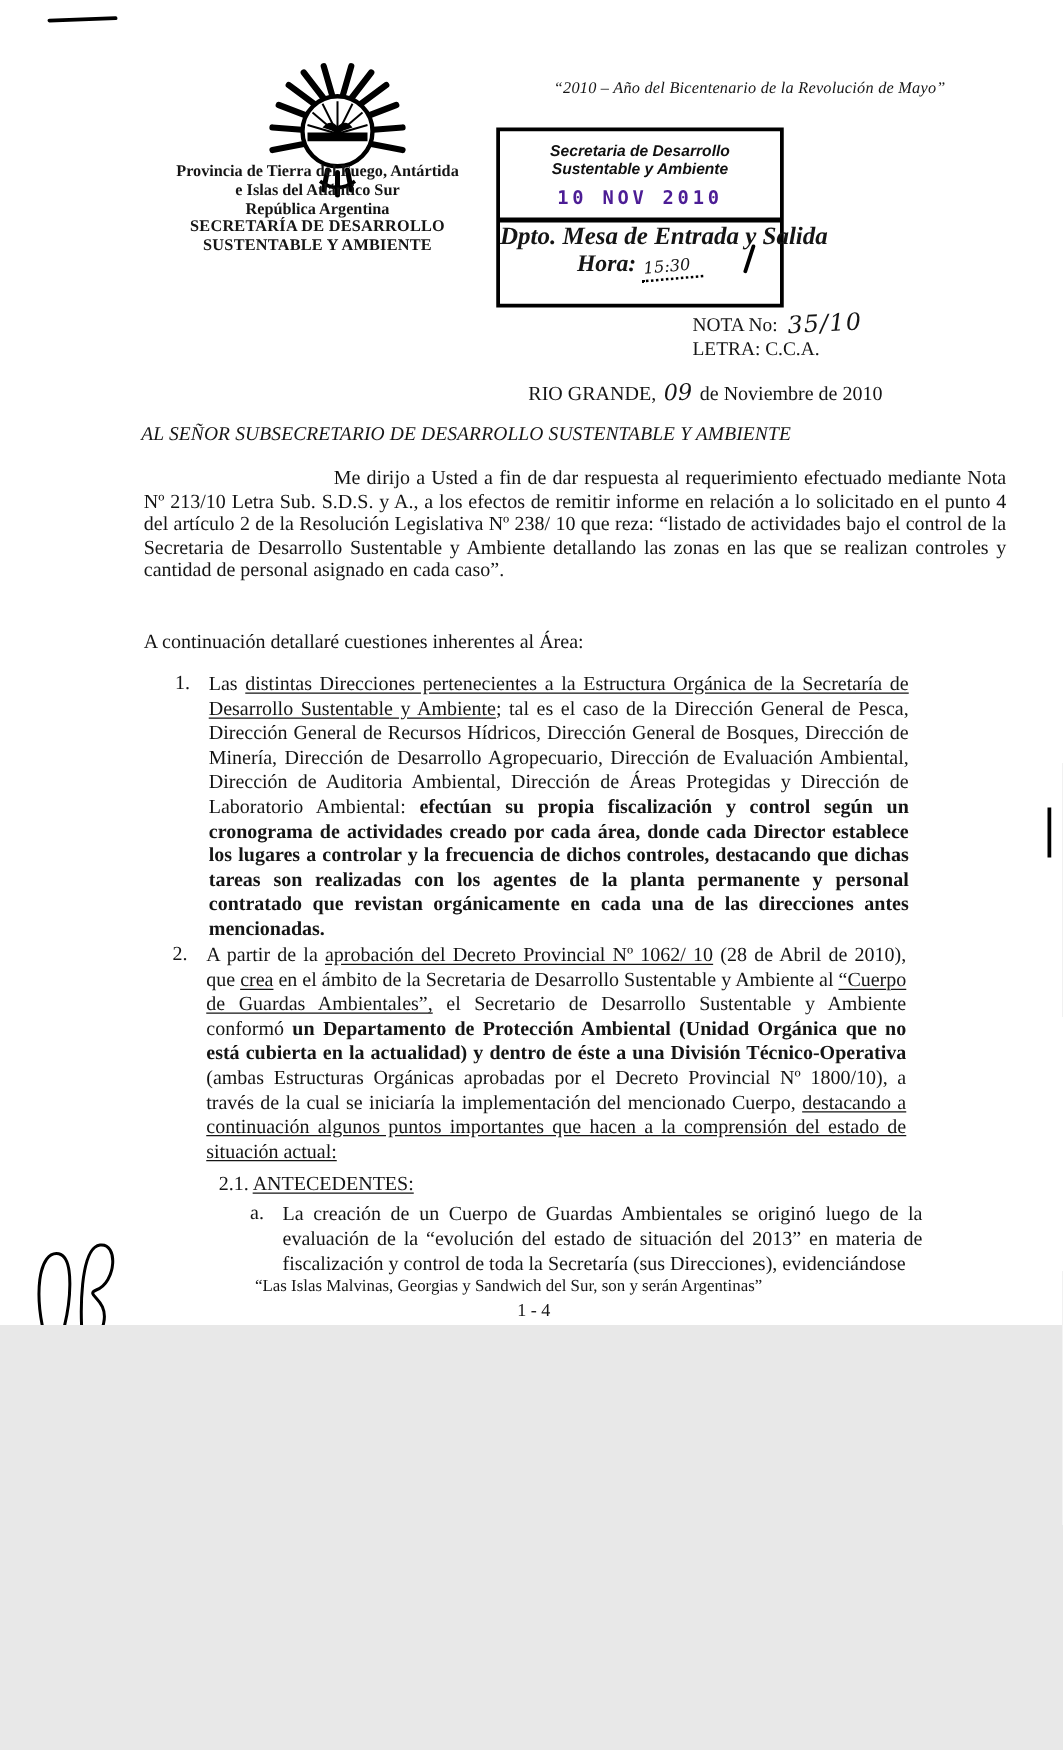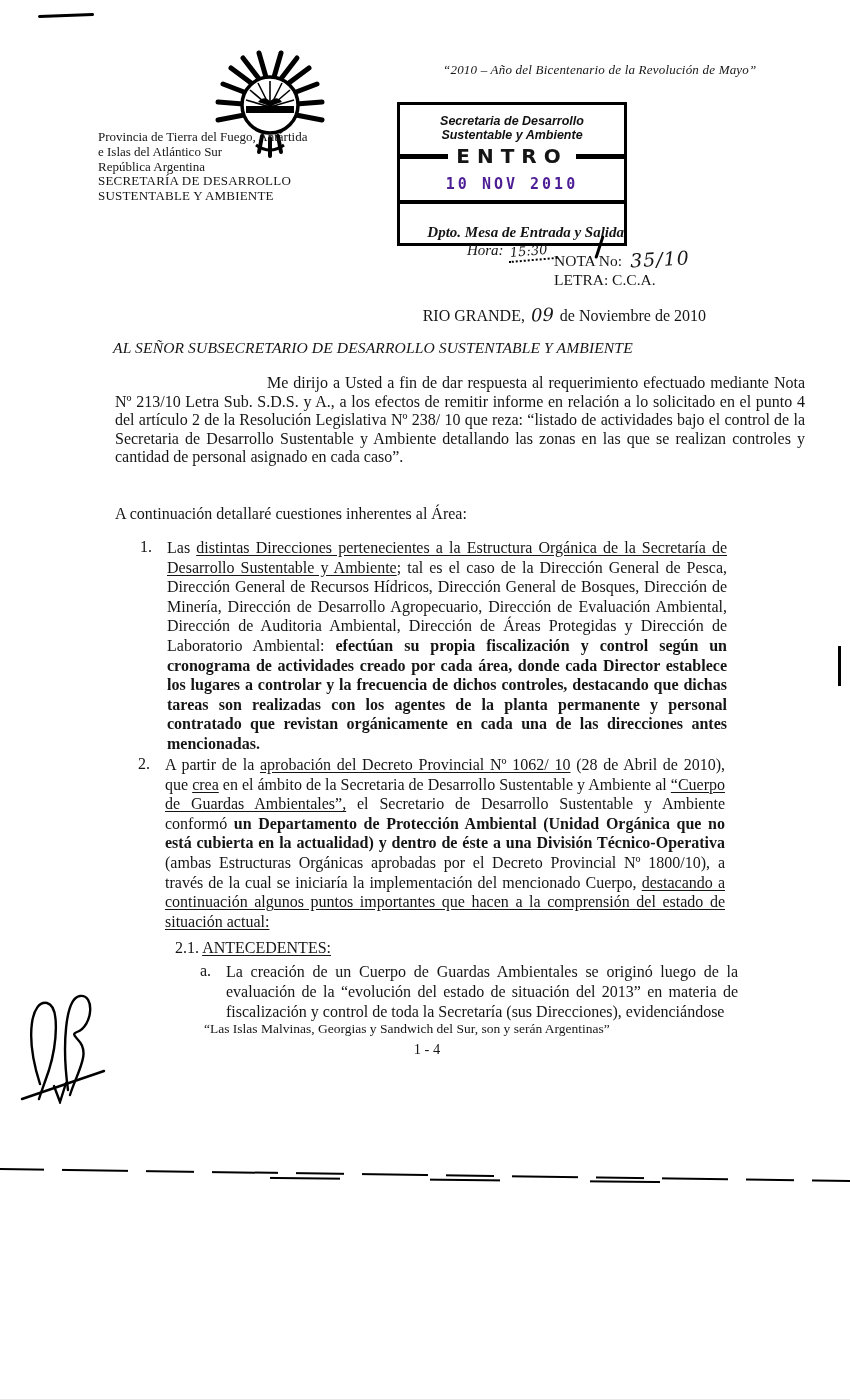--- a/index.html
+++ b/index.html
@@ -1,47 +1,47 @@
 <!DOCTYPE html>
 <html><head>
 <meta charset="utf-8">
 <style>
   html,body{margin:0;padding:0;background:#e8e8e8;}
   .page{
-    position:relative;width:850px;height:1399px;background:#ffffff;
+    position:relative;width:850px;height:1060px;background:#ffffff;
     font-family:"Liberation Serif", serif;color:#151515;overflow:hidden;
     margin:0 auto;
   }
   
   .top-dash{position:absolute;left:38px;top:14px;width:56px;height:3px;background:#000;transform:rotate(-2deg);border-radius:2px;}
   .margin-tick{position:absolute;left:838px;top:646px;width:3px;height:40px;background:#000;}
   .fold-line{position:absolute;left:-4px;top:1168px;width:860px;height:2px;
     background:repeating-linear-gradient(90deg,#000 0 48px,transparent 48px 66px,#000 66px 132px,transparent 132px 150px);
     transform:rotate(0.8deg);transform-origin:left center;}
   .fold-line2{position:absolute;left:180px;top:1176px;width:500px;height:2px;
     background:repeating-linear-gradient(90deg,transparent 0 90px,#000 90px 160px);
     transform:rotate(0.6deg);transform-origin:left center;}
   
   .quote-top{position:absolute;left:443px;top:62px;width:320px;font-style:italic;font-size:13px;letter-spacing:0.2px;}
   
   .logo{position:absolute;left:204px;top:50px;}
-  .letterhead{position:absolute;left:98px;top:130px;width:312px;font-weight:normal;font-size:13px;line-height:14.8px;}
+  .letterhead{position:absolute;left:98px;top:130px;width:312px;text-align:center;font-weight:bold;font-size:13px;line-height:14.8px;}
   .letterhead .lh-caps{letter-spacing:0.2px;}
   
   .stamp{position:absolute;left:397px;top:102px;width:230px;height:144px;border:3px solid #000;box-sizing:border-box;background:#fff;
     font-family:"Liberation Sans", sans-serif;}
   .stamp-office{margin-top:10px;text-align:center;font-style:italic;font-weight:bold;font-size:12.5px;line-height:13.5px;color:#111;}
   .stamp-action-row{display:flex;align-items:center;margin-top:2px;}
   .stamp-hline{flex:1;height:5px;background:#000;}
   .stamp-action{padding:0 8px;font-weight:bold;font-size:20px;letter-spacing:7px;font-family:"DejaVu Sans", sans-serif;}
   .stamp-date{margin-top:7px;text-align:center;font-family:"DejaVu Sans Mono", monospace;font-weight:bold;font-size:15px;letter-spacing:3px;color:#4c1d95;}
   .stamp-rule{margin-top:7px;height:4px;background:#000;}
-  .stamp-dept{margin-top:20px;text-align:right;font-family:"Liberation Serif", serif;font-style:italic;font-weight:bold;font-size:15px;white-space:nowrap;}
+  .stamp-dept{margin-top:0;text-align:left;font-family:"Liberation Serif", serif;font-style:italic;font-weight:bold;font-size:20px;white-space:nowrap;}
   .stamp-hora{position:relative;text-align:center;font-family:"Liberation Serif", serif;}
-  .stamp-hora .hora-label{font-style:italic;font-weight:normal;font-size:15px;}
+  .stamp-hora .hora-label{font-style:italic;font-weight:bold;font-size:19px;}
   .hand{font-style:italic;font-family:"DejaVu Serif", serif;}
   .hora-value{display:inline-block;font-size:13px;transform:rotate(-5deg);border-bottom:2px dotted #000;padding:0 10px 1px 2px;}
   .pen-slash{position:absolute;right:24px;top:-6px;width:2.5px;height:24px;background:#000;transform:rotate(18deg);border-radius:2px;}
   
   .reference{position:absolute;left:554px;top:250px;font-size:15.5px;line-height:18.5px;}
   .nota-number{font-size:19px;letter-spacing:1px;transform:rotate(-3deg);display:inline-block;margin-left:4px;}
   .dateline{position:absolute;left:0;top:304px;width:706px;text-align:right;font-size:16px;white-space:nowrap;}
   .hand-day{font-size:18px;display:inline-block;transform:rotate(-2deg);padding:0 2px;}
   
   .recipient{position:absolute;left:113px;top:339px;font-size:15.6px;letter-spacing:0.1px;white-space:nowrap;font-style:italic;}
@@ -118,25 +118,20 @@
     <div>República Argentina</div>
     <div class="lh-caps">SECRETARÍA DE DESARROLLO</div>
     <div class="lh-caps">SUSTENTABLE Y AMBIENTE</div>
   </div>
 
   <div class="stamp">
     <div class="stamp-office">
       <div>Secretaria de Desarrollo</div>
       <div>Sustentable y Ambiente</div>
     </div>
-    <div class="stamp-action-row">
-      <div class="stamp-hline"></div>
-      <div class="stamp-action">ENTRO</div>
-      <div class="stamp-hline"></div>
-    </div>
     <div class="stamp-date">10 NOV 2010</div>
     <div class="stamp-rule"></div>
     <div class="stamp-dept">Dpto. Mesa de Entrada y Salida</div>
     <div class="stamp-hora">
       <span class="hora-label">Hora:</span>
       <span class="hand hora-value">15:30</span>
       <span class="pen-slash"></span>
     </div>
   </div>
 

